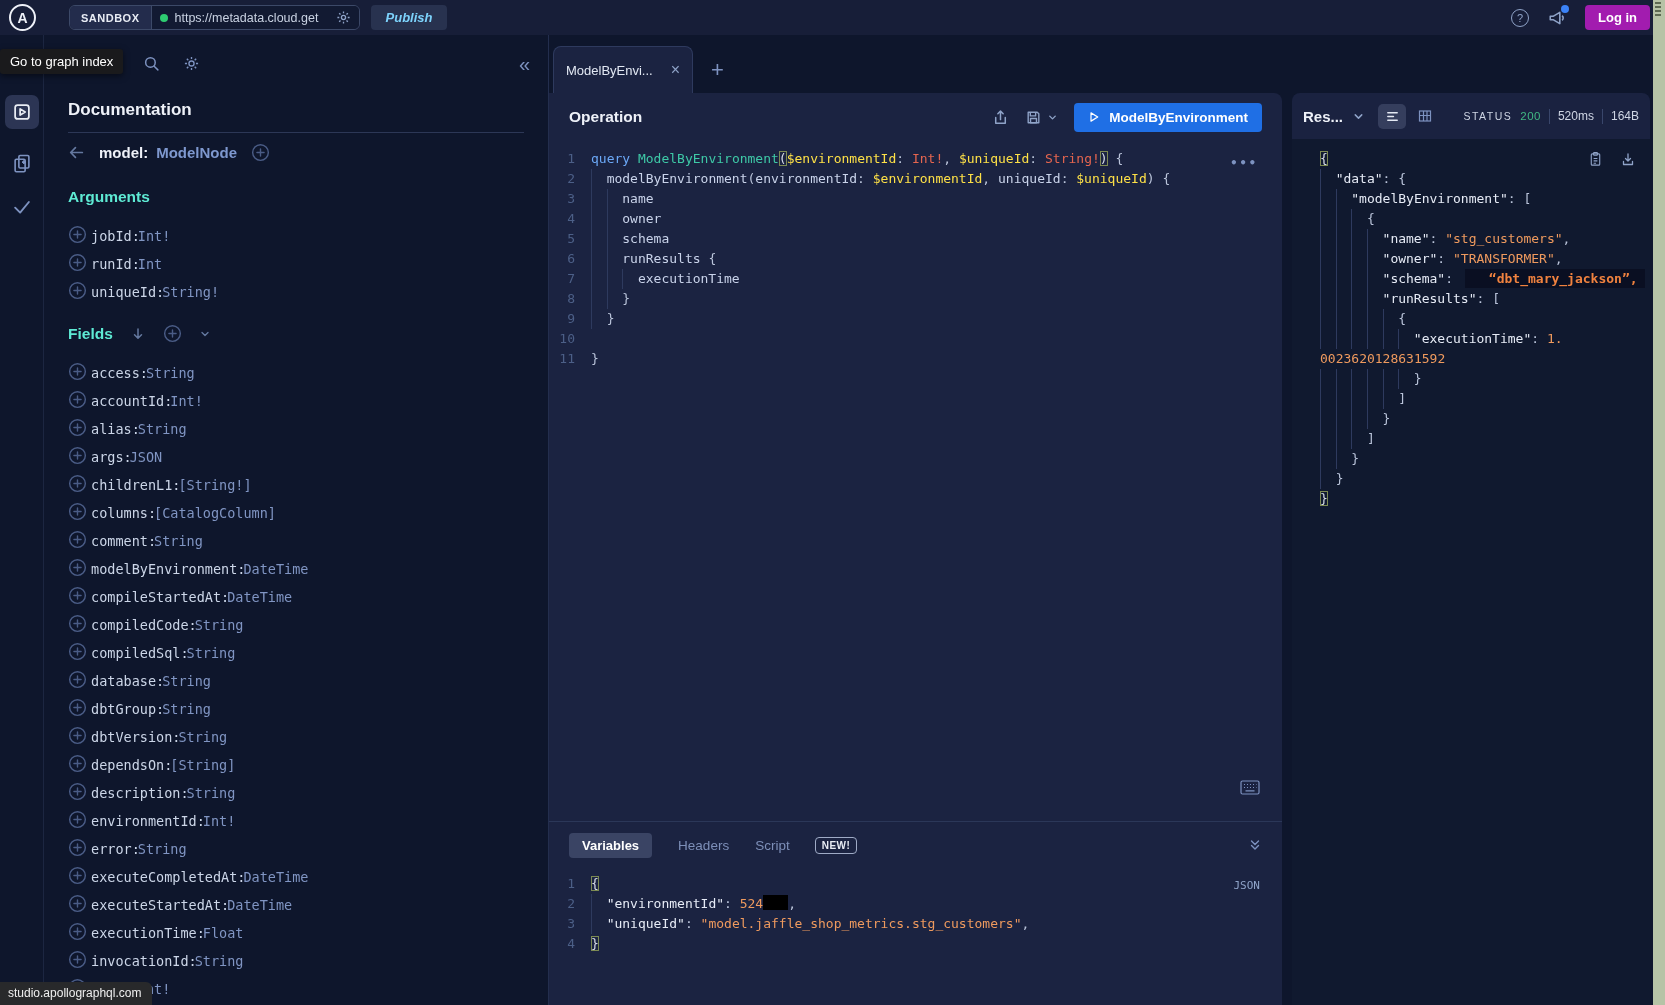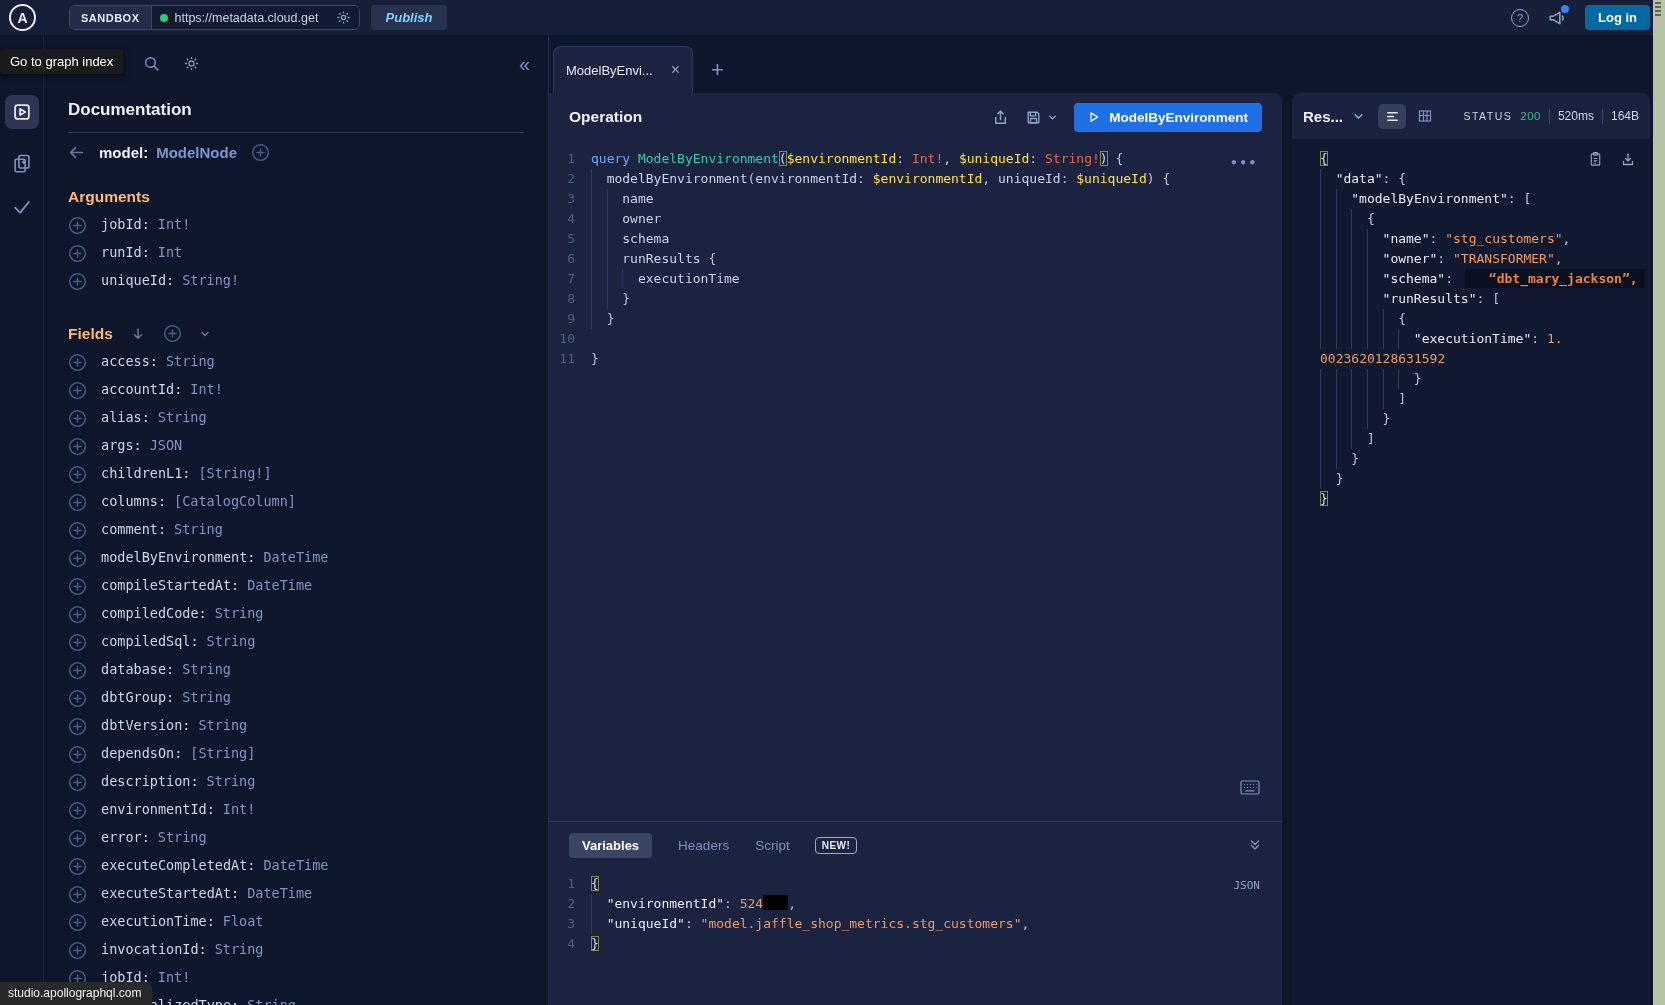--- a/index.html
+++ b/index.html
@@ -28,21 +28,21 @@
   .url-text { font-size:12.5px; color:#c9d2e2; white-space:nowrap; overflow:hidden; width:155px; }
   .url-gear { color:#8fa3c8; flex:none; }
   .publish-btn { margin-left:11px; background:#28324f; color:#7dd3fc; font-weight:bold;
     font-size:13px; padding:5px 15px; border-radius:4px; border:none;font-style:italic; }
   .topbar-right { margin-left:auto; display:flex; align-items:center; gap:19px; margin-right:15px; }
   .help-icon { width:18px; height:18px; border:1.5px solid #8fa3c8; border-radius:50%;
     color:#8fa3c8; font-size:11px; display:flex; align-items:center; justify-content:center; }
   .mega-wrap { position:relative; color:#8fa3c8; }
   .mega-dot { position:absolute; right:-3px; top:-4px; width:8px; height:8px;
     border-radius:50%; background:#3b82f6; }
-  .login-btn { background:#0369a1; color:#fff; font-weight:bold; font-size:13px;
+  .login-btn { background:#a21caf; color:#fff; font-weight:bold; font-size:13px;
     padding:5px 13px; border-radius:4px; border:none; }
 
   
   .tooltip { position:absolute; left:0; top:49px; z-index:60; background:#1a1a1c; color:#fff;
     font-size:13px; padding:5px 10px; border-radius:3px; box-shadow:0 2px 6px rgba(0,0,0,.5); }
 
   
   .rail { position:absolute; left:0; top:35px; width:44px; height:970px; background:#0e162c;
     border-right:1px solid #1c2641; display:flex; flex-direction:column; align-items:center;
     padding-top:16px; gap:24px; z-index:10; }
@@ -54,24 +54,24 @@
   .left-region { position:absolute; left:44px; top:35px; width:505px; height:970px;
     background:#0e162c; border-right:1px solid #232e4e; }
   .doc-toolbar { height:57px; display:flex; align-items:center; padding:0 18px 0 20px; gap:23px; color:#7d92c0; }
   .collapse-ico { margin-left:auto; color:#7d92c0; font-size:20px; line-height:1; }
   .docs { padding:0 24px; }
   .docs-title { font-size:17px; font-weight:bold; color:#eef1f8; padding:8px 0 12px 0;
     border-bottom:1px solid #2c3756; }
   .model-row { margin-top:10px; display:flex; align-items:center; gap:14px; }
   .model-label { font-size:15px; font-weight:bold; color:#eef1f8; }
   .model-type { font-size:15px; font-weight:bold; color:#7e98cf; margin-left:-6px; }
-  .sec-title { font-size:15.5px; font-weight:bold; color:#fdba74; margin-top:26px; }
+  .sec-title { font-size:15.5px; font-weight:bold; color:#5eead4; margin-top:26px; }
   .fields-head { display:flex; align-items:center; gap:17px; margin-top:24px; }
   .doc-rows { margin-top:10px; }
-  .doc-row { height:28px; display:flex; align-items:flex-start; gap:14px;
+  .doc-row { height:28px; display:flex; align-items:flex-end; gap:4px;
     font-family:"DejaVu Sans Mono",monospace; font-size:13.5px; }
   .plus-circle { color:#4a5c86; flex:none; display:flex; }
   .fname { color:#ccd6e8; }
   .ftype { color:#8095c3; margin-left:-6px; }
   .muted-ico { color:#64789f; }
 
   
   .tabbar { position:absolute; left:549px; top:35px; width:740px; height:58px;
     display:flex; align-items:flex-end; z-index:5; }
   .tab { margin-left:4px; width:140px; height:47px; background:#1b2341;

